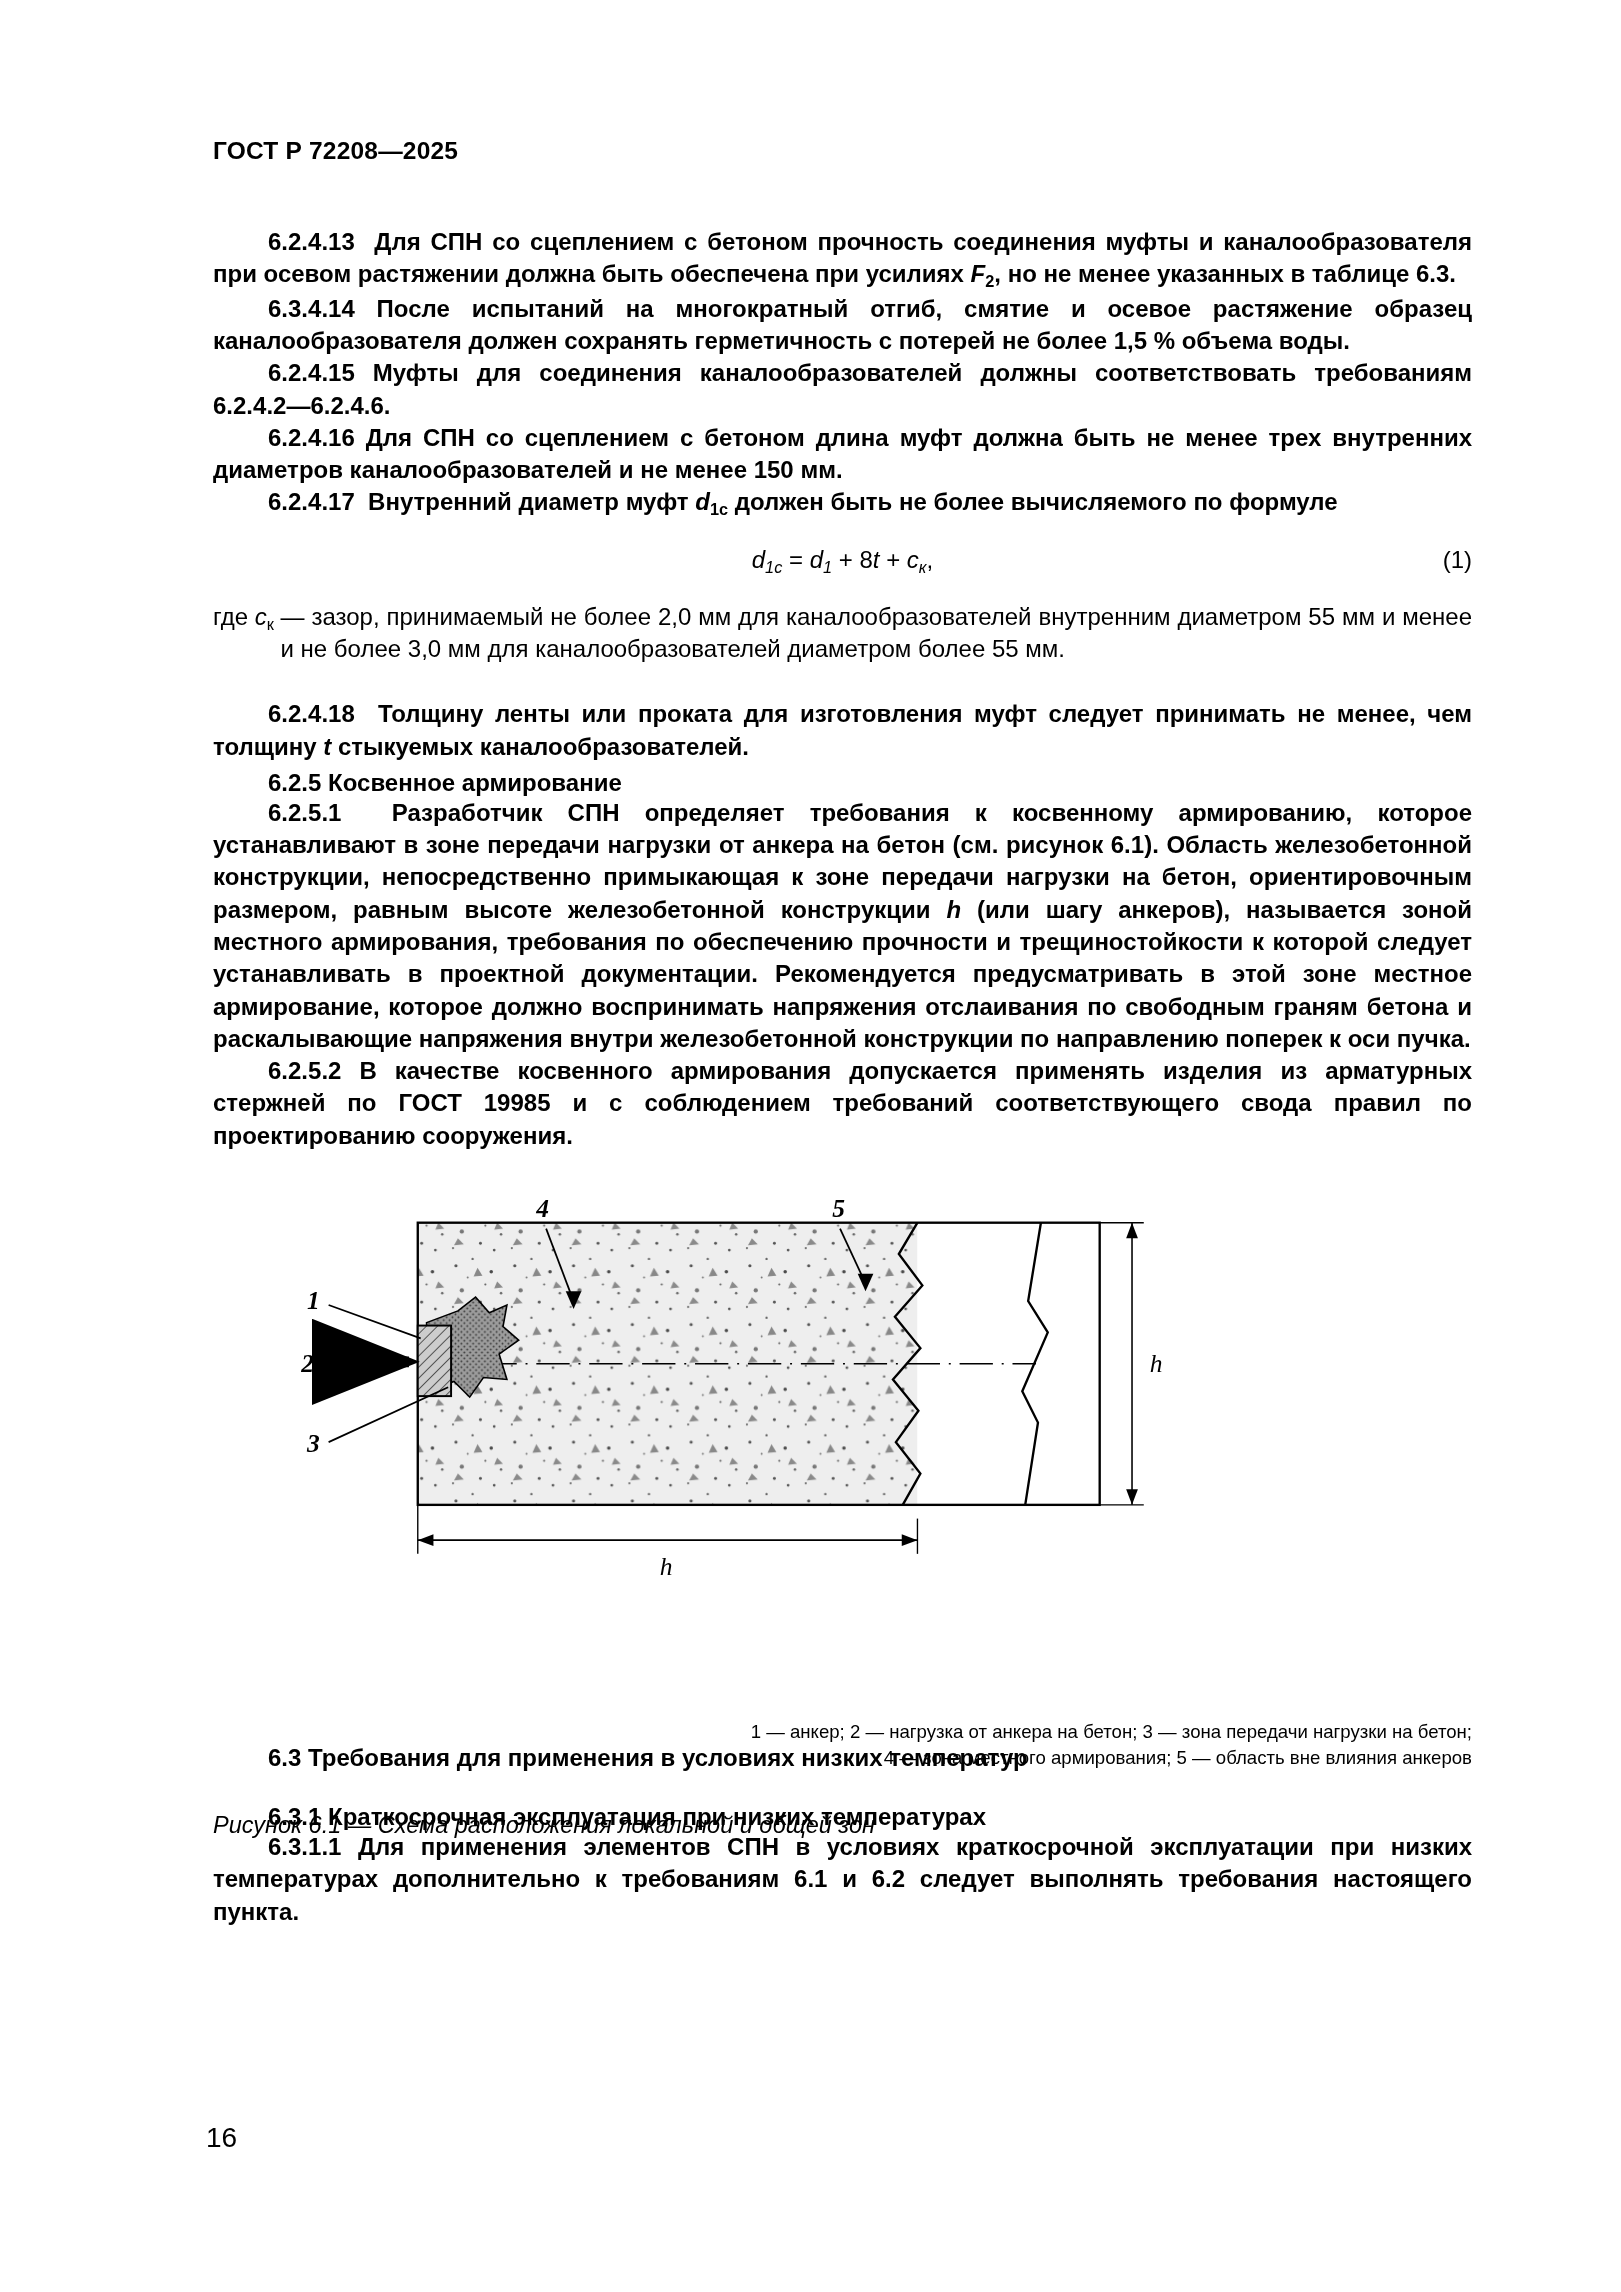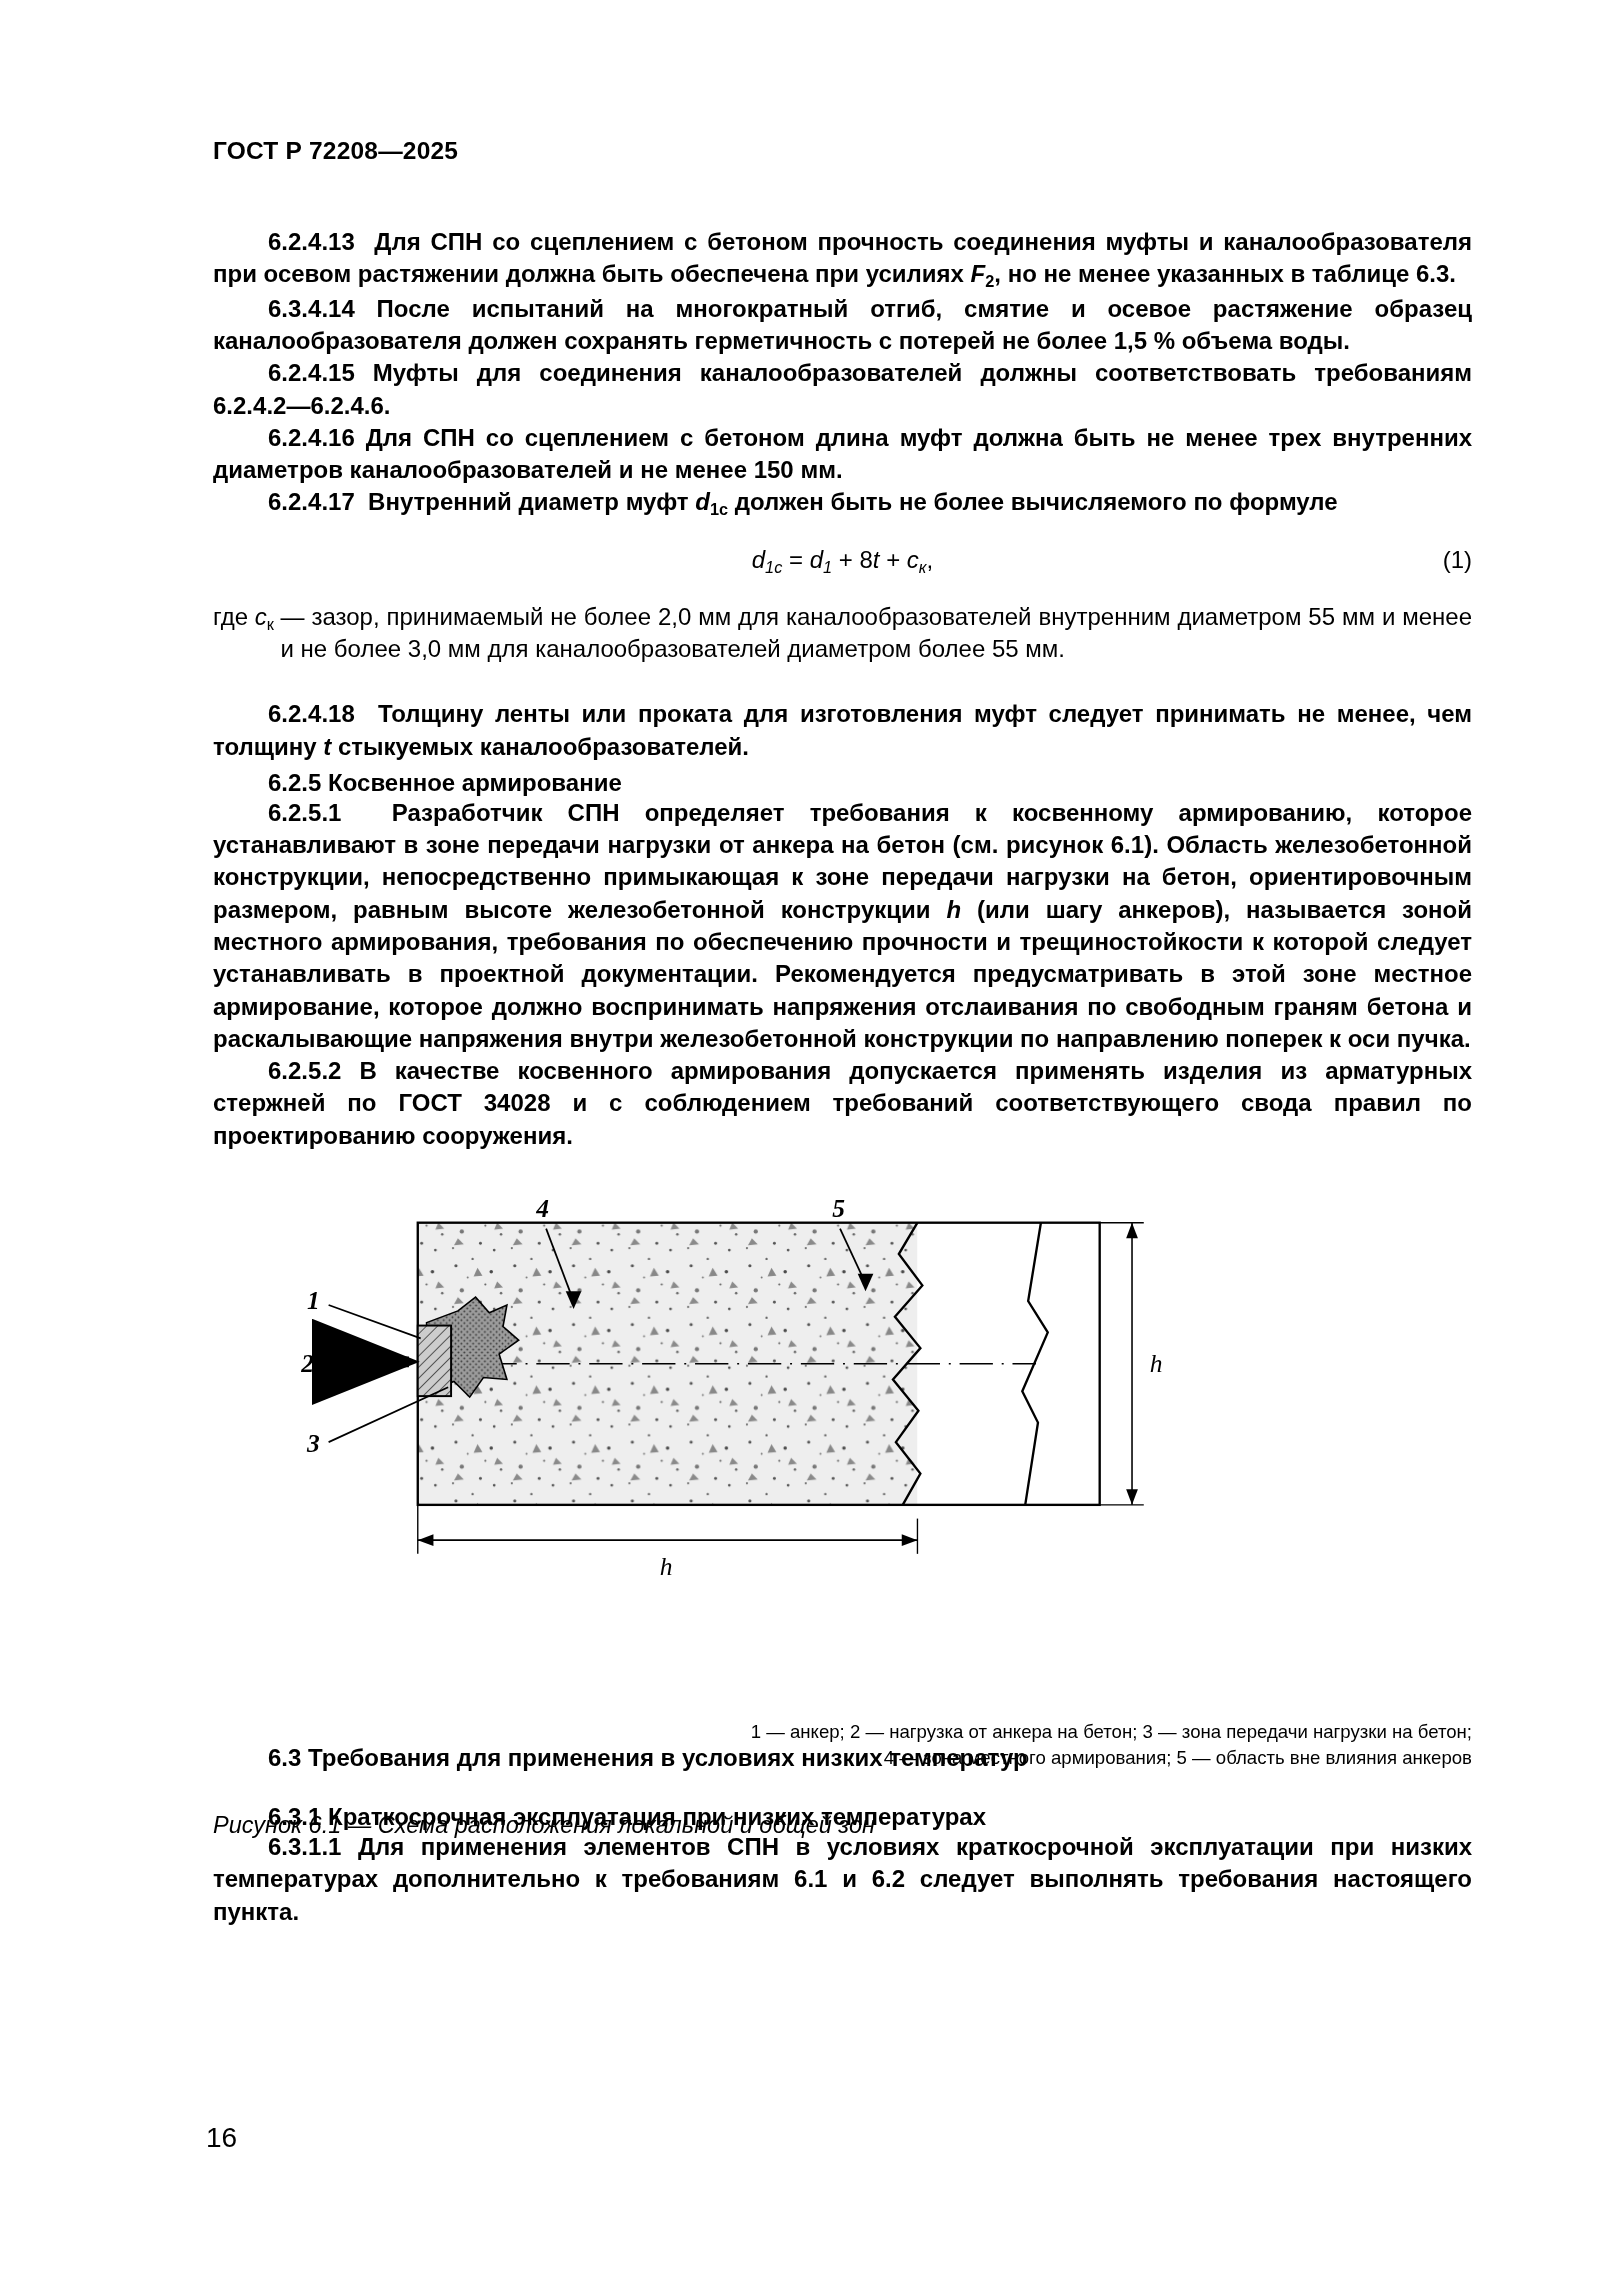--- a/index.html
+++ b/index.html
@@ -140,21 +140,21 @@
     </div>
 
     <div class="gap-md"></div>
 
     <p class="t ind">6.2.4.18&nbsp;&nbsp;Толщину ленты или проката для изготовления муфт следует принимать не менее, чем толщину <span class="ital">t</span> стыкуемых каналообразователей.</p>
 
     <p class="sect-head">6.2.5  Косвенное армирование</p>
 
     <p class="t ind">6.2.5.1&nbsp;&nbsp;Разработчик СПН определяет требования к косвенному армированию, которое устанавливают в зоне передачи нагрузки от анкера на бетон (см. рисунок 6.1). Область железобетонной конструкции, непосредственно примыкающая к зоне передачи нагрузки на бетон, ориентировочным размером, равным высоте железобетонной конструкции <span class="ital">h</span> (или шагу анкеров), называется зоной местного армирования, требования по обеспечению прочности и трещиностойкости к которой следует устанавливать в проектной документации. Рекомендуется предусматривать в этой зоне местное армирование, которое должно воспринимать напряжения отслаивания по свободным граням бетона и раскалывающие напряжения внутри железобетонной конструкции по направлению поперек к оси пучка.</p>
 
-    <p class="t ind">6.2.5.2  В качестве косвенного армирования допускается применять изделия из арматурных стержней по ГОСТ 34028 и с соблюдением требований соответствующего свода правил по проектированию сооружения.</p>
+    <p class="t ind">6.2.5.2  В качестве косвенного армирования допускается применять изделия из арматурных стержней по ГОСТ 19985 и с соблюдением требований соответствующего свода правил по проектированию сооружения.</p>
 
     <div class="figure">
       <svg width="1259" height="510" viewBox="0 0 1285 520">
         <defs>
           <pattern id="concrete" width="60" height="60" patternUnits="userSpaceOnUse">
             <rect width="60" height="60" fill="#eeeeee"></rect>
             <circle cx="8" cy="12" r="1.6" fill="#555"></circle>
             <circle cx="25" cy="5" r="1.2" fill="#666"></circle>
             <circle cx="44" cy="18" r="1.8" fill="#4a4a4a"></circle>
             <circle cx="54" cy="40" r="1.3" fill="#666"></circle>

